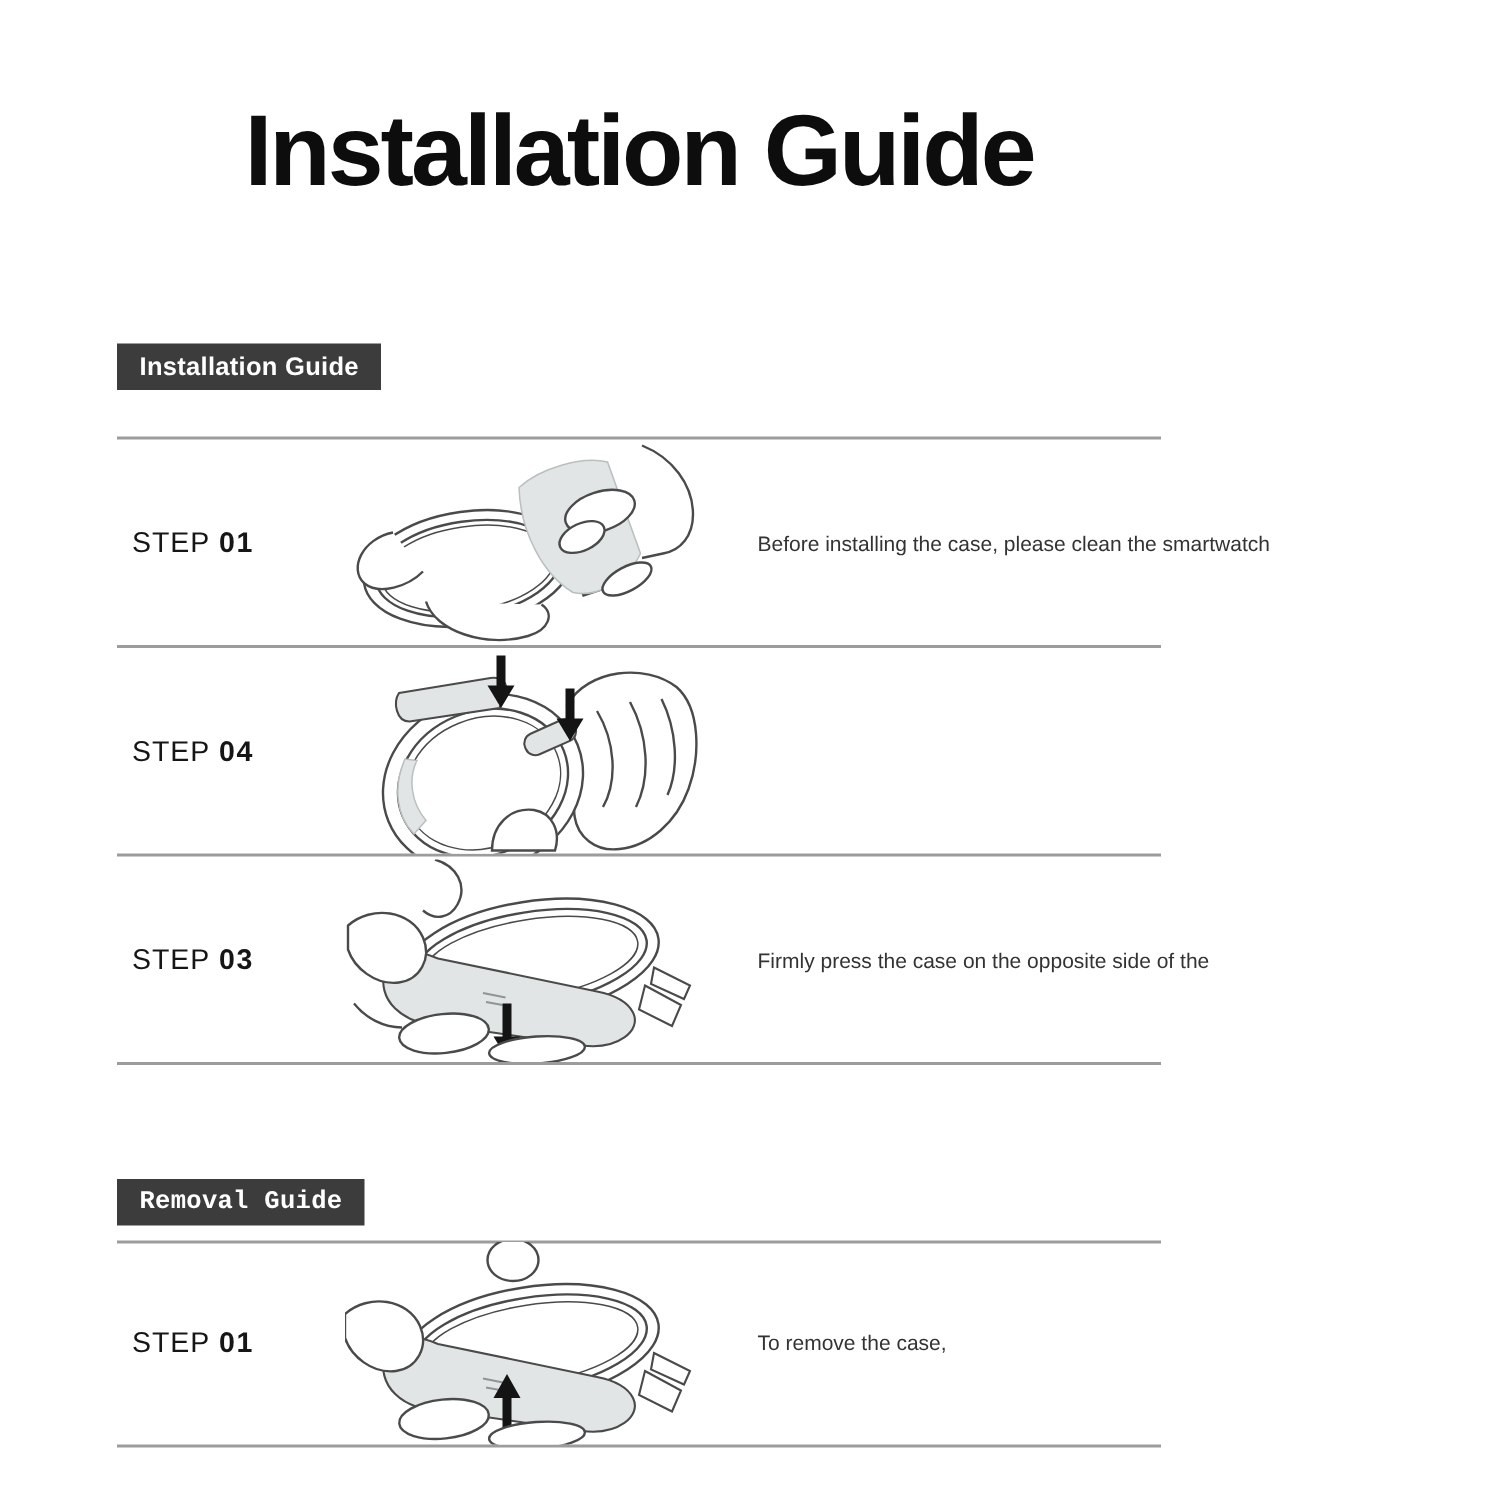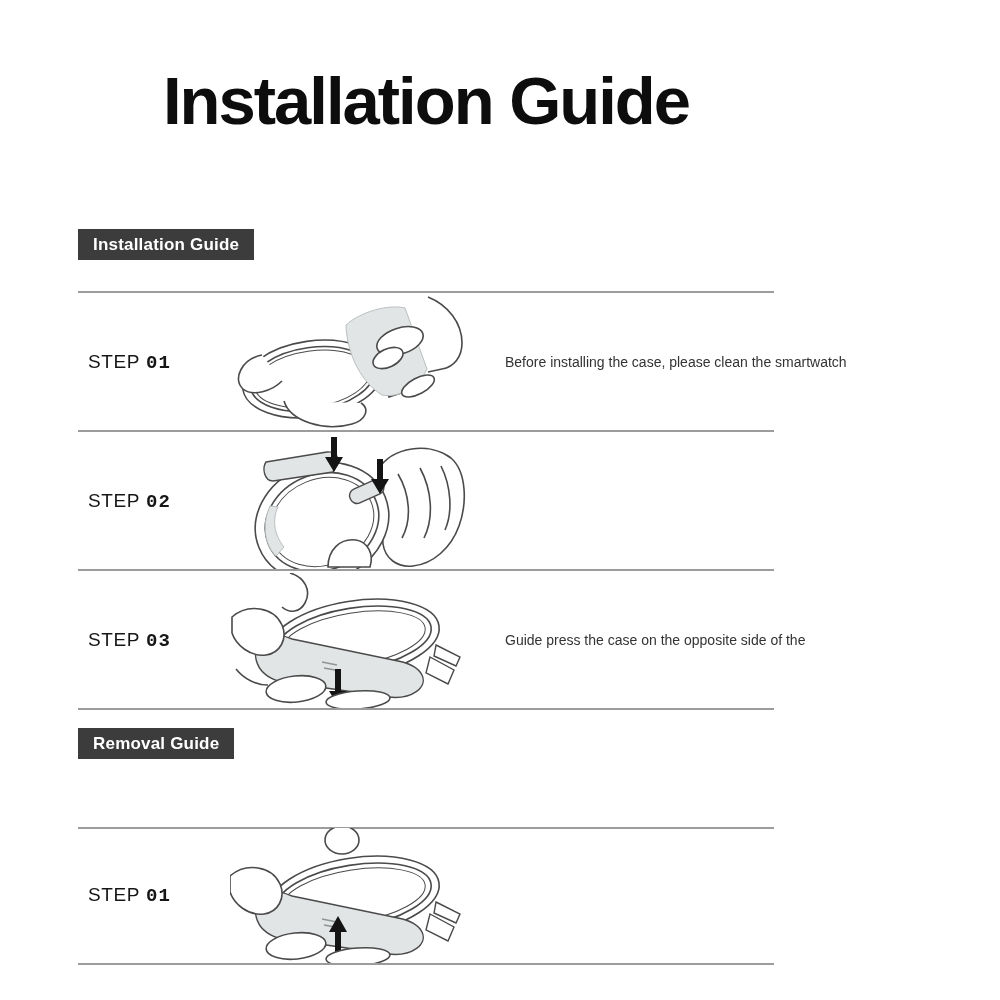--- a/index.html
+++ b/index.html
@@ -10,38 +10,38 @@
   .title{
     position:absolute;top:62px;left:0;width:100%;text-align:center;
     font-size:67px;font-weight:bold;letter-spacing:-2px;color:#0d0d0d;margin:0;
   }
   .badge{
     position:absolute;left:78px;height:31px;line-height:31px;padding:0 15px;
     background:var(--badge-bg,#3c3c3c);color:var(--badge-text,#ffffff);
     font-size:17px;font-weight:bold;letter-spacing:.2px;
   }
   .badge-installation{top:229px;}
-  .badge-removal{top:728px;}
+  .badge-removal{top:786px;font-family:Liberation Mono, monospace;}
   .divider{
     position:absolute;left:78px;right:78px;height:2px;
     background:var(--divider,#9c9c9c);
   }
   .step-row{
     position:absolute;left:78px;width:844px;height:139px;
     display:flex;align-items:center;
   }
   .row-1{top:293px;}
   .row-2{top:432px;}
   .row-3{top:571px;justify-content:space-between;}
   .row-4{top:828px;height:135px;}
   .step-label{
     margin-left:10px;width:142px;flex:0 0 142px;
     font-size:19px;letter-spacing:.6px;color:#161616;white-space:nowrap;
   }
-  .step-label .num{font-weight:bold;margin-left:6px;letter-spacing:1px;font-family:Liberation Mono, monospace;}
+  .step-label .num{font-weight:bold;margin-left:6px;letter-spacing:1px;}
   .step-illo{width:250px;flex:0 0 250px;height:135px;}
   .step-illo svg{display:block;}
   .step-desc{
     margin-left:25px;width:445px;font-size:14px;line-height:27px;color:#333333;
   }
   .ln{display:block;min-height:1px;}
   .ln:empty{display:none;}
 </style>
 </head>
 <body>
@@ -89,21 +89,21 @@
         </g>
       </svg>
     </div>
     <div class="step-desc">
       <span class="ln">Before installing the case, please clean the smartwatch</span>
     </div>
   </div>
 
   <div class="step-row row-2">
     <div class="step-label">
-      <span>STEP</span><span class="num">02</span>
+      <span>STEP</span><span class="num">04</span>
     </div>
     <div class="step-illo">
       <svg width="250" height="135" viewBox="0 0 250 135" fill="none">
 
         <g fill="#ffffff" stroke="#4a4a4a" stroke-width="1.6">
           <path d="M148,36 C162,12 200,8 221,24 C237,38 237,70 229,92 C221,114 203,130 183,132 C167,134 155,124 153,110 Z"></path>
           <path d="M168,40 C180,60 182,86 172,104" fill="none"></path>
           <path d="M190,34 C202,56 204,84 194,104" fill="none"></path>
           <path d="M211,32 C221,52 223,78 215,96" fill="none"></path>
         </g>
@@ -164,21 +164,21 @@
 
         <g fill="#ffffff" stroke="#4a4a4a" stroke-width="1.6">
           <path d="M2,44 C18,30 44,34 52,52 C58,66 50,80 36,82 C20,84 6,72 2,60 Z"></path>
           <ellipse cx="66" cy="116" rx="30" ry="13" transform="rotate(-6 66 116)"></ellipse>
           <ellipse cx="128" cy="127" rx="32" ry="9" transform="rotate(-4 128 127)"></ellipse>
           <path d="M6,96 C14,106 26,112 38,112" fill="none"></path>
         </g>
       </svg>
     </div>
     <div class="step-desc">
-      <span class="ln">Guide press the case on the opposite side of the</span>
+      <span class="ln">Firmly press the case on the opposite side of the</span>
     </div>
   </div>
 
   <div class="badge badge-removal">Removal Guide</div>
 
   <div class="step-row row-4">
     <div class="step-label">
       <span>STEP</span><span class="num">01</span>
     </div>
     <div class="step-illo">
@@ -204,16 +204,17 @@
         </g>
 
         <g fill="#ffffff" stroke="#4a4a4a" stroke-width="1.6">
           <path d="M0,48 C16,34 42,38 50,56 C56,70 48,84 34,86 C18,88 4,76 0,64 Z"></path>
           <ellipse cx="66" cy="118" rx="30" ry="13" transform="rotate(-6 66 118)"></ellipse>
           <ellipse cx="128" cy="129" rx="32" ry="9" transform="rotate(-4 128 129)"></ellipse>
         </g>
       </svg>
     </div>
     <div class="step-desc">
+      <span class="ln">To remove the case,</span>
     </div>
   </div>
 
 </div>
 
 </body></html>

